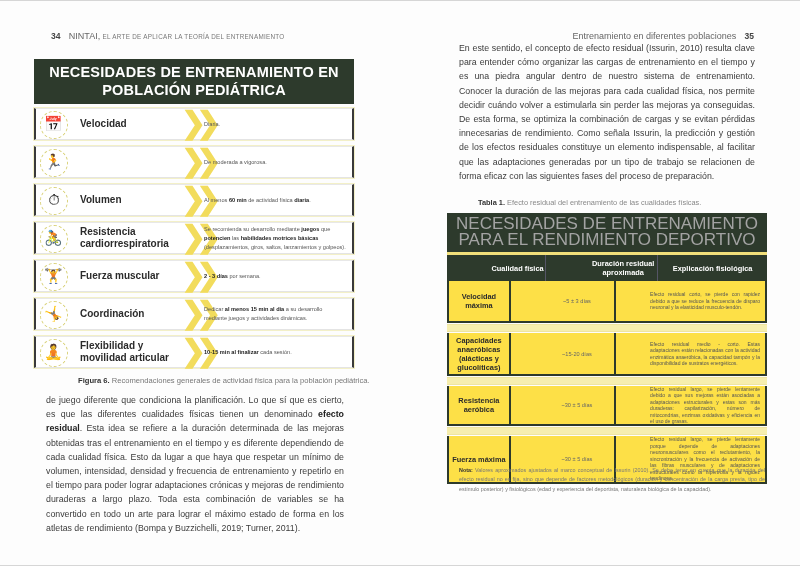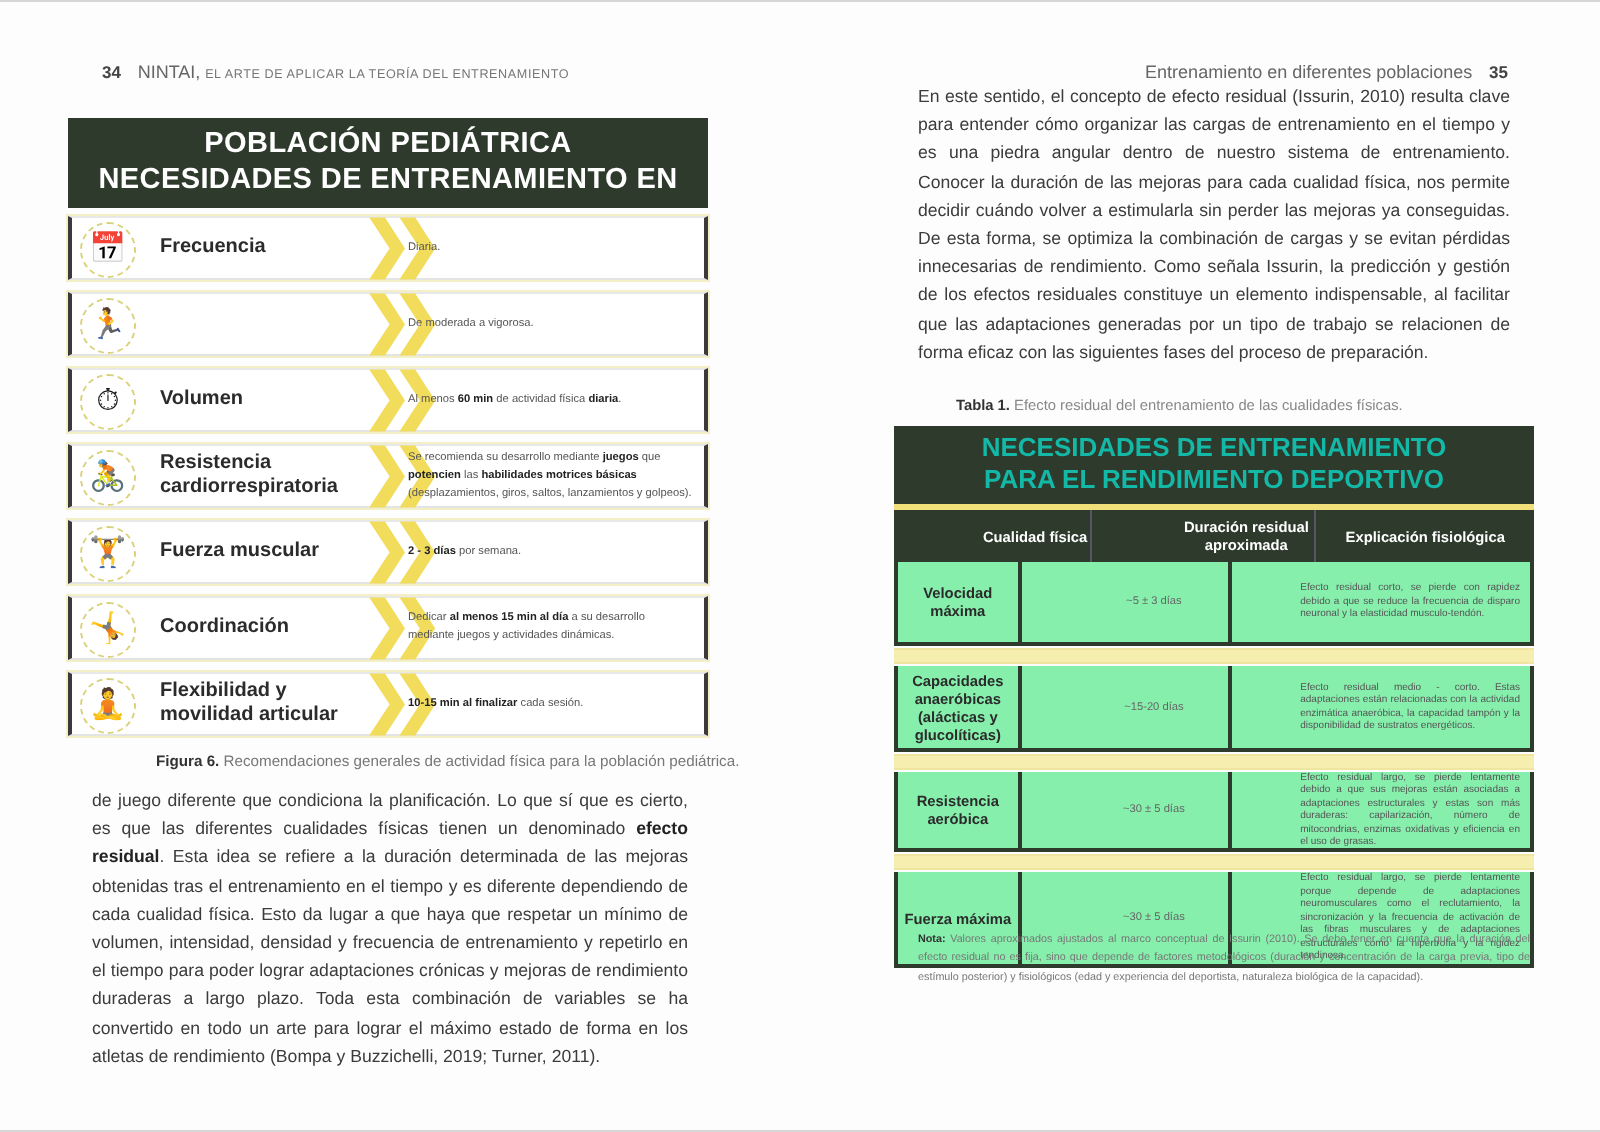--- a/index.html
+++ b/index.html
@@ -64,33 +64,33 @@
   .left-text { left:46px; top:392px; width:298px; }
   .right-text { left:459px; top:40px; width:296px; }
   .body-text b { color:#222; }
 
   .tab-caption { position:absolute; left:459px; top:197px; font-size:7.4px; color:#888; white-space:nowrap; }
   .tab-caption b { color:#333;margin-left:19px; }
 
   
   .res-table { position:absolute; left:447px; top:212px; width:320px; }
   .res-title {
-    background:#2d3a2c; color:#14b8a6; font-weight:bold; text-align:center;
-    font-size:13px; line-height:16px; padding:3px 0 4px;
+    background:#2d3a2c; color:#a3a3a3; font-weight:normal; text-align:center;
+    font-size:17px; line-height:16px; padding:3px 0 4px;
   }
   .res-title-bar { height:3px; background:#f1df7a; }
   .res-head {
     display:flex; background:#2d3a2c; color:#fff; font-weight:bold; font-size:7.4px;
     line-height:9px; height:26px; align-items:stretch;
   }
   .res-head div { display:flex; align-items:center; justify-content:center; text-align:center; }
   .c1 { width:76px; } .c2 { width:94px; } .c3 { width:150px; }
   .res-head .c1, .res-head .c2 { border-right:1px solid #556;margin-left:43px; }
   .res-row {
-    display:flex; background:#86efac; border-left:2px solid #2d3a2c; border-right:2px solid #2d3a2c;
+    display:flex; background:#fde047; border-left:2px solid #2d3a2c; border-right:2px solid #2d3a2c;
     border-bottom:2px solid #2d3a2c; box-sizing:border-box;gap:29px;
   }
   .res-gap { height:6px; background:#f6eeae; border-top:1px solid #efe5a0; border-bottom:1px solid #efe5a0; margin:1px 0; }
   .res-row > div { display:flex; align-items:center; box-sizing:border-box; }
   .res-row .c1 { justify-content:center; text-align:center; font-weight:bold; font-size:7.4px; color:#2b2b2b; line-height:9px; border-right:2px solid #2d3a2c; width:76px; }
   .res-row .c2 { justify-content:center; font-size:5.6px; color:#666; border-right:2px solid #2d3a2c; width:94px; }
   .res-row .c3 { font-size:5px; color:#555; line-height:6.5px; padding:2px 5px; text-align:justify; width:146px; }
 
   .note { position:absolute; left:459px; top:465px; width:306px; font-size:5.4px; line-height:9.4px; color:#777; text-align:justify; }
   .note b { color:#333; }
@@ -100,27 +100,27 @@
 
 <div class="page page-left">
   <div class="running-head">
     <span class="rh-num">34</span>
     <span class="rh-book">NINTAI,</span>
     <span class="rh-sub">el arte de aplicar la teoría del entrenamiento</span>
   </div>
 
   <div class="infographic">
     <div class="info-title">
+      <div>NECESIDADES DE ENTRENAMIENTO EN</div>
       <div>POBLACIÓN PEDIÁTRICA</div>
-      <div>NECESIDADES DE ENTRENAMIENTO EN</div>
     </div>
     <div id="info-rows">
       <div class="info-row">
         <span class="ico">📅</span>
-        <span class="label">Frecuencia</span>
+        <span class="label">Velocidad</span>
         <span class="chev">❯❯</span>
         <span class="desc">
             <span>Diaria.</span>
           </span>
       </div>
       <div class="info-row">
         <span class="ico">🏃</span>
         <span class="chev">❯❯</span>
         <span class="desc">
             <span>De moderada a vigorosa.</span>

